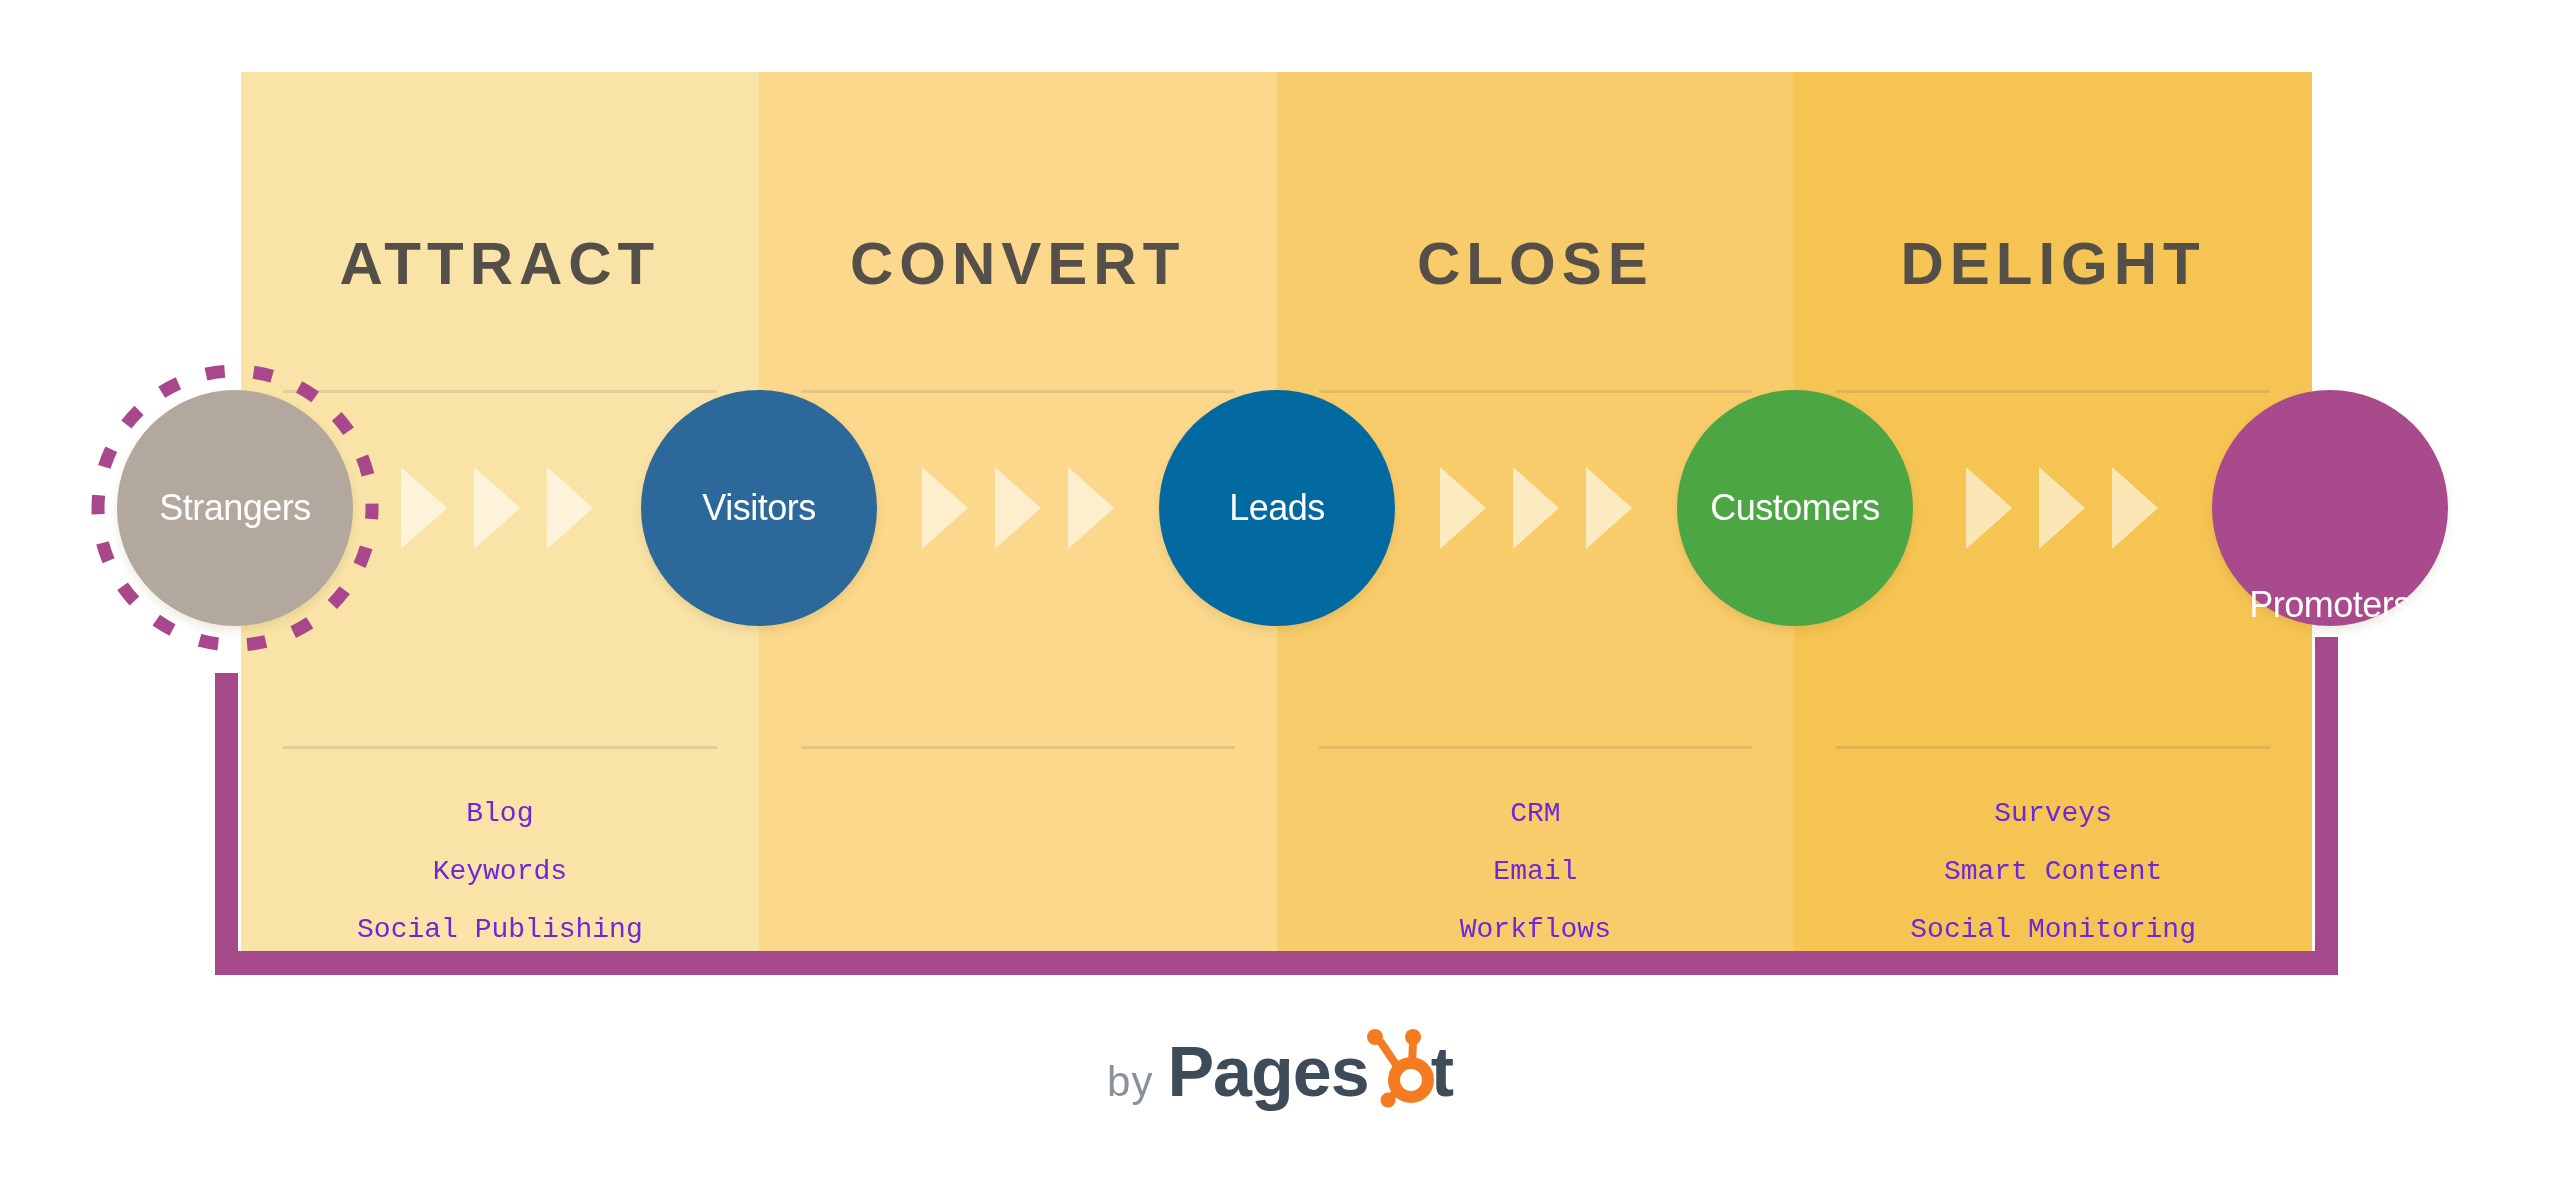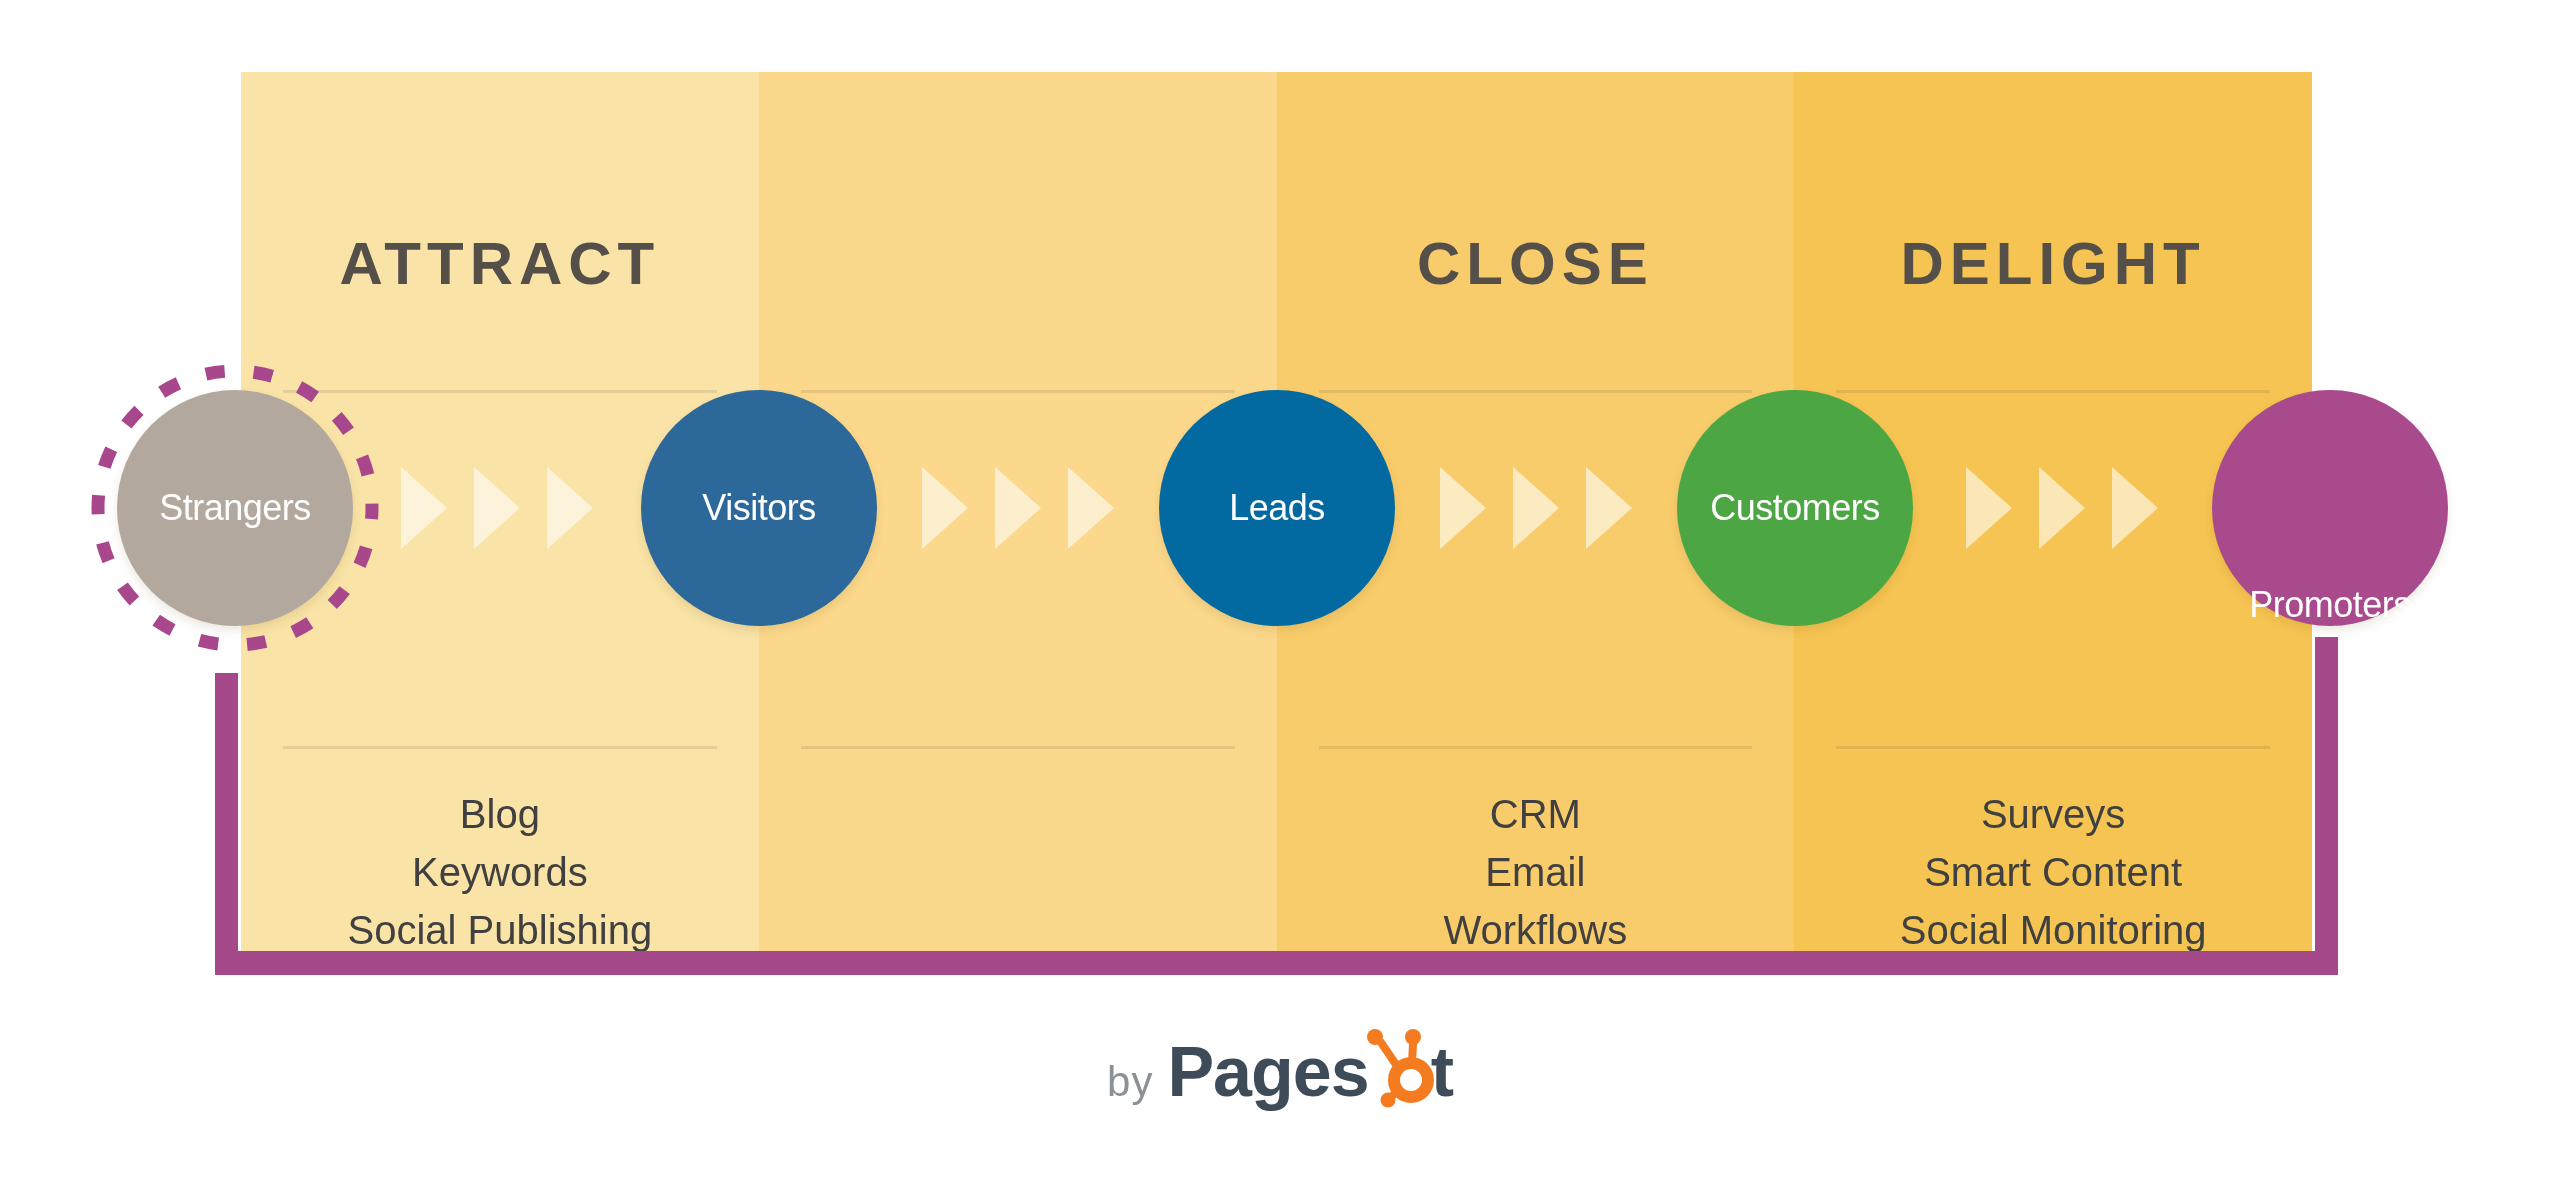--- a/index.html
+++ b/index.html
@@ -15,21 +15,21 @@
   .col-close{background:#F8CC6B;}
   .col-delight{background:#F6C452;}
   .col-header{
     position:absolute;top:162px;left:0;right:0;text-align:center;
     font-size:60px;font-weight:700;letter-spacing:6px;color:#554F49;line-height:1;
   }
   .divider{position:absolute;left:42px;right:42px;height:3px;background:rgba(92,80,56,0.14);}
   .divider.d1{top:318px;}
   .divider.d2{top:674px;}
   .tool-list{position:absolute;top:713px;left:0;right:0;text-align:center;}
-  .tool{font-size:40px;line-height:58px;color:#404040;}
+  .tool{font-size:28px;line-height:58px;color:#6d28d9;font-family:Liberation Mono, monospace;}
   
   .pbar{position:absolute;background:#A5498B;z-index:2;}
   .pbar-left{left:215px;top:673px;width:23px;height:302px;}
   .pbar-bottom{left:215px;top:951px;width:2122px;height:24px;}
   .pbar-right{left:2315px;top:637px;width:23px;height:338px;}
   
   .arrow-group{position:absolute;top:467px;display:flex;column-gap:27px;z-index:2;}
   .arrow-group.g1{left:401px;}
   .arrow-group.g2{left:922px;}
   .arrow-group.g3{left:1440px;}
@@ -70,20 +70,21 @@
       <div class="divider d1"></div>
       <div class="divider d2"></div>
       <div class="tool-list">
         <div class="tool">Blog</div>
         <div class="tool">Keywords</div>
         <div class="tool">Social Publishing</div>
       </div>
     </div>
 
     <div class="col col-convert">
+      <div class="col-header">CONVERT</div>
       <div class="divider d1"></div>
       <div class="divider d2"></div>
     </div>
 
     <div class="col col-close">
       <div class="col-header">CLOSE</div>
       <div class="divider d1"></div>
       <div class="divider d2"></div>
       <div class="tool-list">
         <div class="tool">CRM</div>

